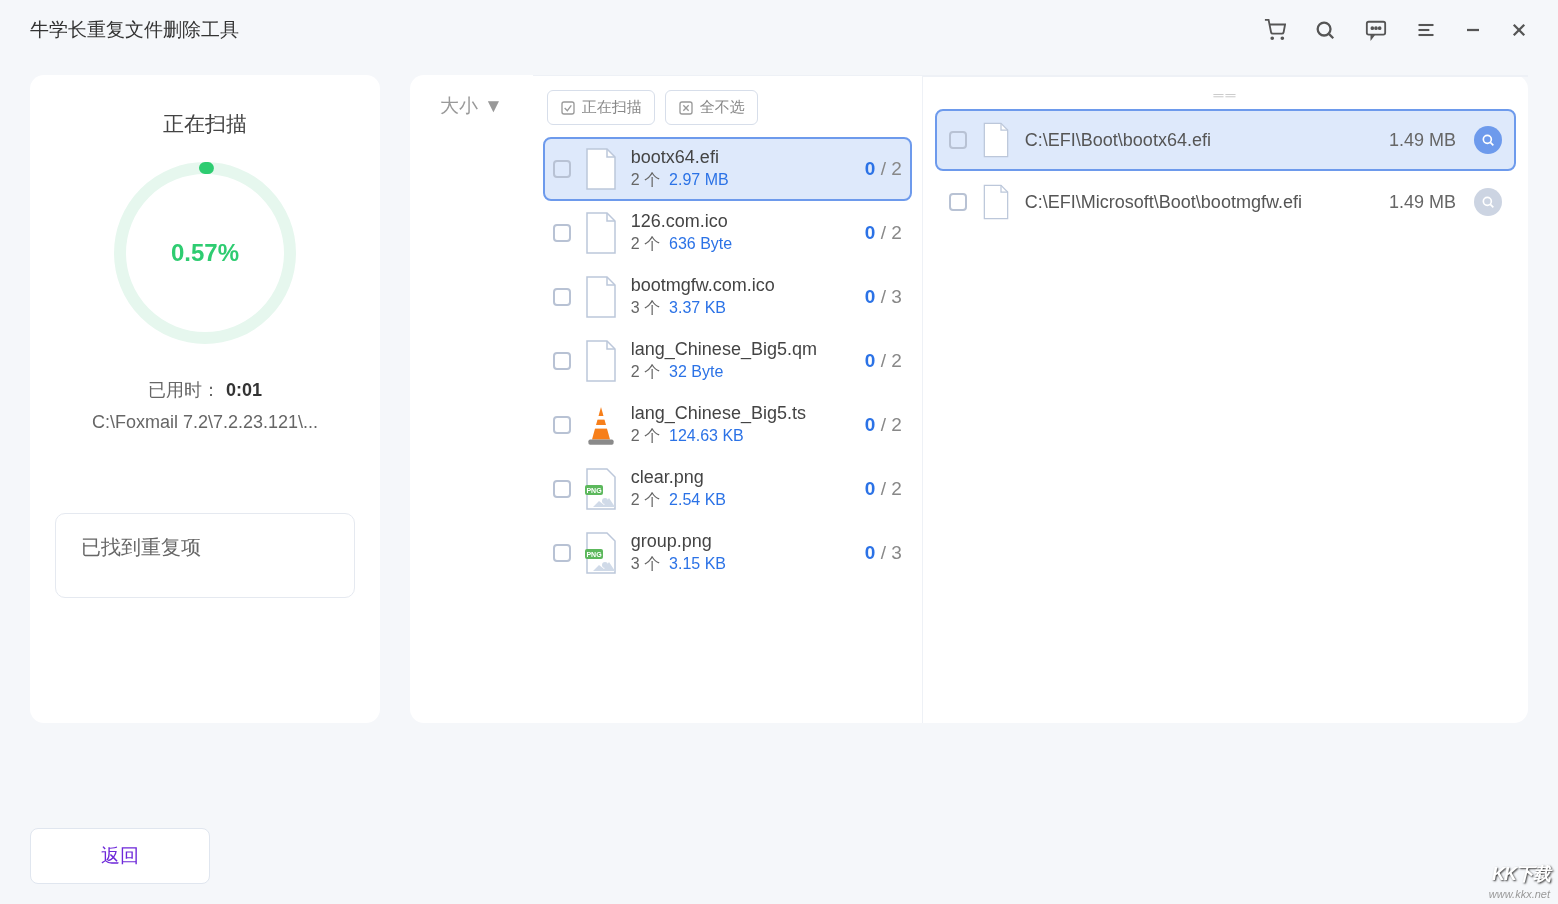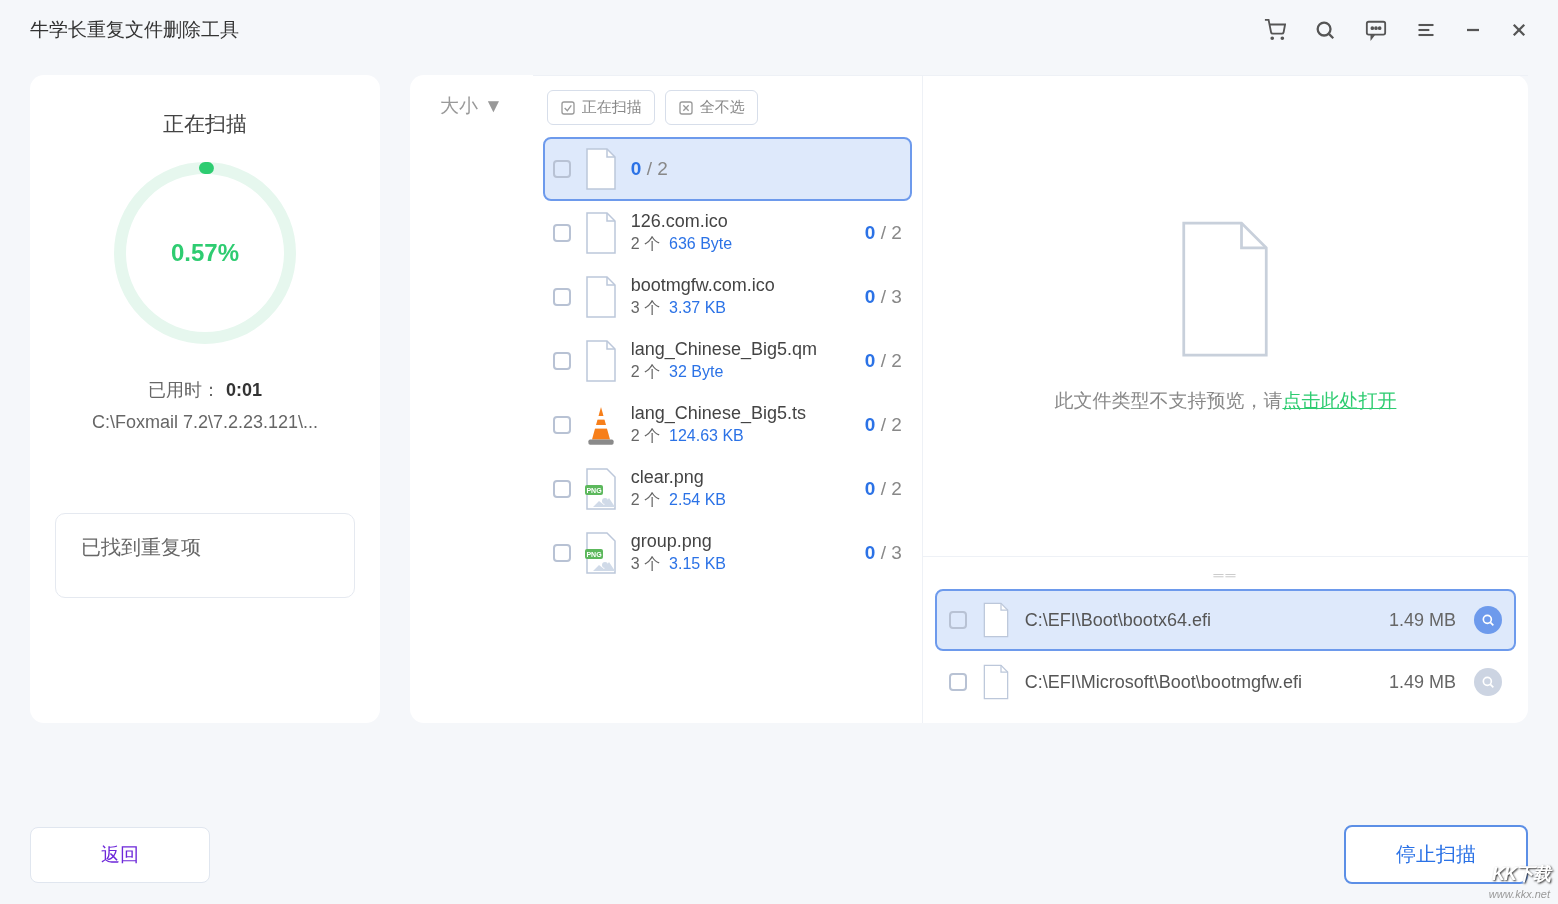--- a/index.html
+++ b/index.html
@@ -182,20 +182,24 @@
         </div>
         <div id="file-rows">
             <div class="file-row selected">
               <div class="file-checkbox"></div>
               <div class="file-icon">
                 <svg width="36" height="44" viewBox="0 0 36 44">
                   <path d="M4 2 h20 l8 8 v32 h-28 z" fill="#fff" stroke="#bcc7da" stroke-width="1.5"></path>
                   <path d="M24 2 v8 h8" fill="none" stroke="#bcc7da" stroke-width="1.5"></path>
                 </svg>
               </div>
+              <div class="file-info">
+                <div class="file-name">bootx64.efi</div>
+                <div class="file-meta">2 个&nbsp;&nbsp;<span class="file-size">2.97 MB</span></div>
+              </div>
               <div class="file-count-col"><span class="file-count-sel">0</span><span class="file-count-tot"> / 2</span></div>
             </div>
             <div class="file-row">
               <div class="file-checkbox"></div>
               <div class="file-icon">
                 <svg width="36" height="44" viewBox="0 0 36 44">
                   <path d="M4 2 h20 l8 8 v32 h-28 z" fill="#fff" stroke="#bcc7da" stroke-width="1.5"></path>
                   <path d="M24 2 v8 h8" fill="none" stroke="#bcc7da" stroke-width="1.5"></path>
                 </svg>
               </div>
@@ -280,31 +284,20 @@
               <div class="file-info">
                 <div class="file-name">group.png</div>
                 <div class="file-meta">3 个&nbsp;&nbsp;<span class="file-size">3.15 KB</span></div>
               </div>
               <div class="file-count-col"><span class="file-count-sel">0</span><span class="file-count-tot"> / 3</span></div>
             </div>
           </div>
       </div>
 
       <div class="preview-col">
-        <div class="preview-area">
-          <div class="preview-placeholder">
-            <svg width="110" height="140" viewBox="0 0 80 100" fill="none" stroke="#c8d0db" stroke-width="2">
-                <path d="M10 2 h42 l18 18 v78 h-60 z"></path>
-                <path d="M52 2 v18 h18"></path>
-              </svg>
-          </div>
-          <div class="preview-msg">
-            <span>此文件类型不支持预览，请</span><span class="preview-link">点击此处打开</span>
-          </div>
-        </div>
         <div class="duplicate-list">
           <div class="dup-handle">══</div>
           <div id="dup-rows">
               <div class="dup-row selected">
                 <div class="dup-checkbox"></div>
                 <div class="dup-icon"><svg width="30" height="38" viewBox="0 0 36 44">
                     <path d="M4 2 h20 l8 8 v32 h-28 z" fill="#fff" stroke="#bcc7da" stroke-width="1.5"></path>
                     <path d="M24 2 v8 h8" fill="none" stroke="#bcc7da" stroke-width="1.5"></path>
                   </svg></div>
                 <div class="dup-path">C:\EFI\Boot\bootx64.efi</div>
@@ -333,17 +326,16 @@
               </div>
             </div>
         </div>
       </div>
     </div>
   </div>
 </div>
 
 <div class="footer">
   <button class="back-btn">返回</button>
-  <button class="stop-btn">停止扫描</button>
 </div>
 
 <div class="wm-logo">KK下载</div>
 <div class="watermark">www.kkx.net</div>
 
 </body></html>

